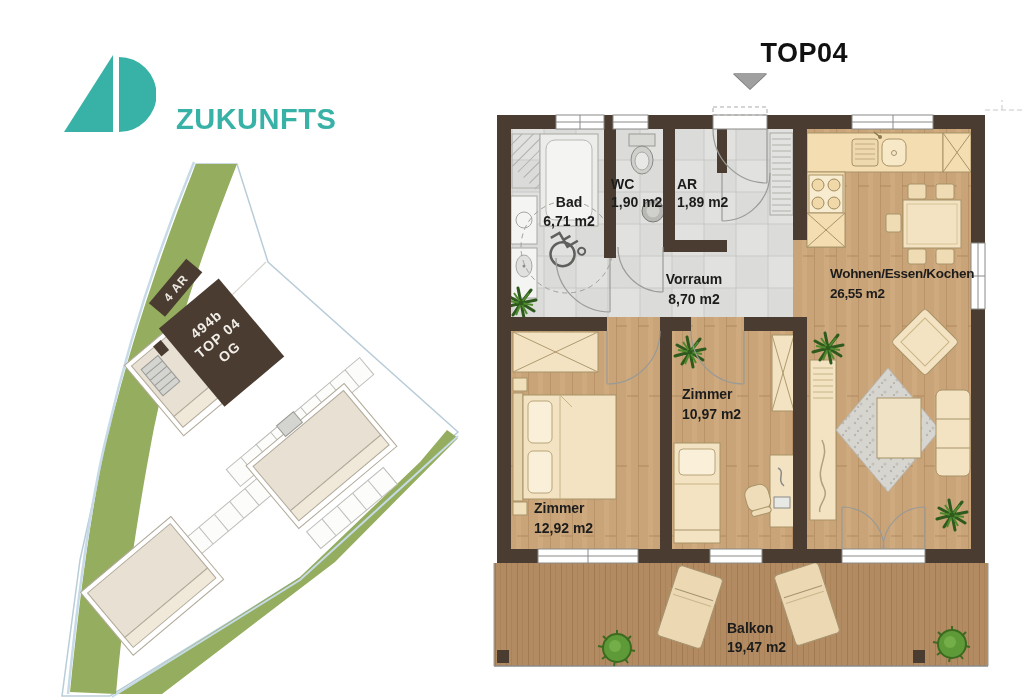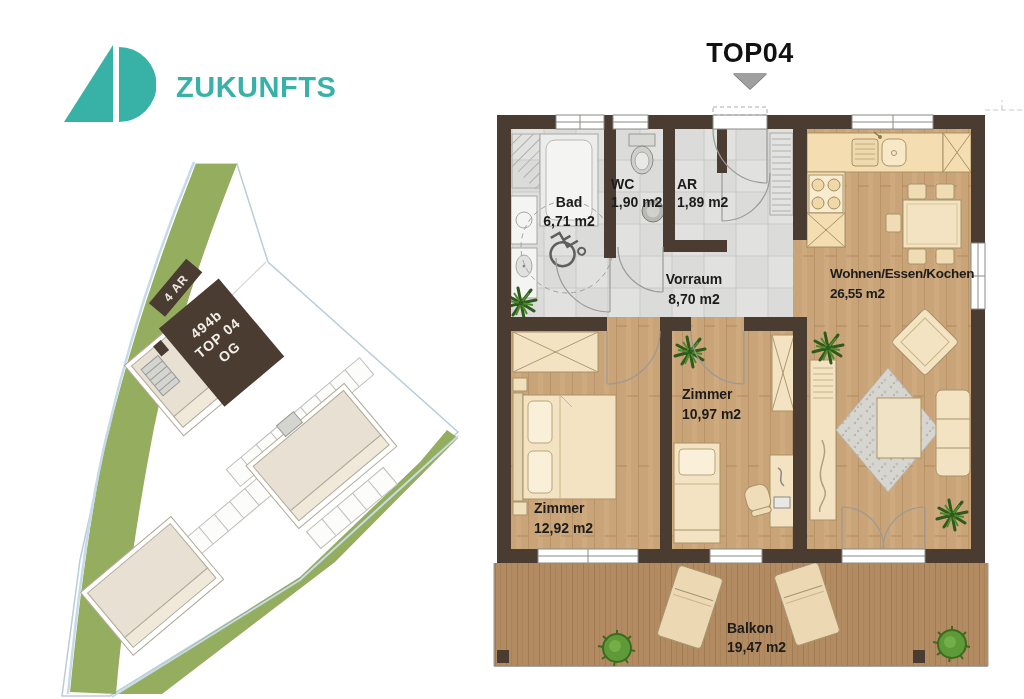--- a/index.html
+++ b/index.html
@@ -1,22 +1,22 @@
 <!DOCTYPE html>
 <html><head>
 <meta charset="utf-8">
 <style>
   html,body{margin:0;padding:0;background:#ffffff;}
   #stage{position:relative;width:1024px;height:699px;background:#fff;overflow:hidden;
          font-family:"Liberation Sans","DejaVu Sans",sans-serif;}
   .abs{position:absolute;}
-  #logo{left:60px;top:42px;display:flex;align-items:center;}
+  #logo{left:60px;top:52px;display:flex;align-items:flex-end;}
   #logo-text{margin-left:20px;color:#38b2a7;font-weight:bold;font-size:29px;
              line-height:33px;letter-spacing:.5px;margin-top:6px;}
-  #top-title{left:652px;top:38px;width:196px;text-align:center;}
+  #top-title{left:652px;top:38px;width:196px;text-align:right;}
   #top-title .t{font-size:27px;font-weight:bold;color:#111;letter-spacing:.5px;}
   #top-title .tri{margin:4px auto 0;width:0;height:0;border-left:17px solid transparent;
                   border-right:17px solid transparent;border-top:16px solid #a0a0a0;
                   filter:drop-shadow(0 1px 0 #777);}
   svg text{font-family:"Liberation Sans","DejaVu Sans",sans-serif;}
   .rlabel{font-size:14px;font-weight:bold;fill:#1c1c1c;}
   .wlabel{font-size:13.5px;font-weight:bold;fill:#1c1c1c;letter-spacing:-.3px;}
   .unittxt{font-size:14px;font-weight:bold;fill:#f2efe9;letter-spacing:1px;}
   .marktxt{font-size:12px;font-weight:bold;fill:#ece8e0;letter-spacing:1px;}
 </style>

